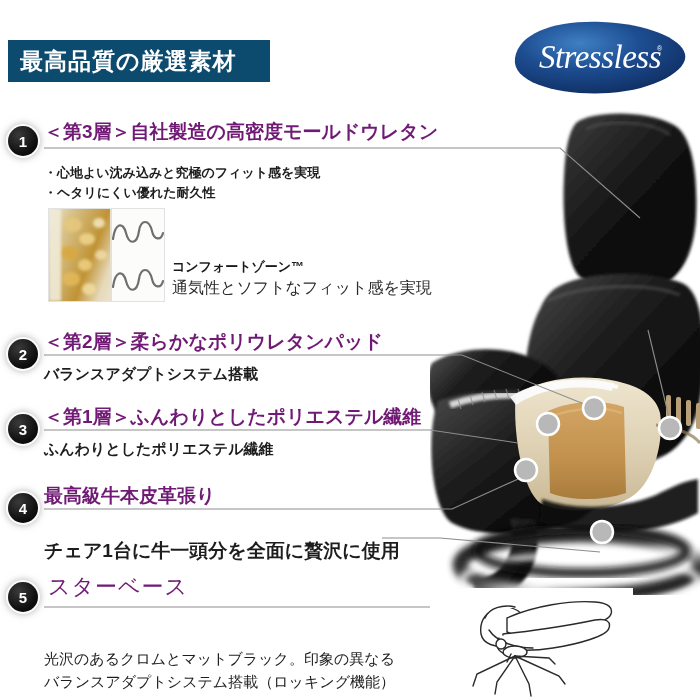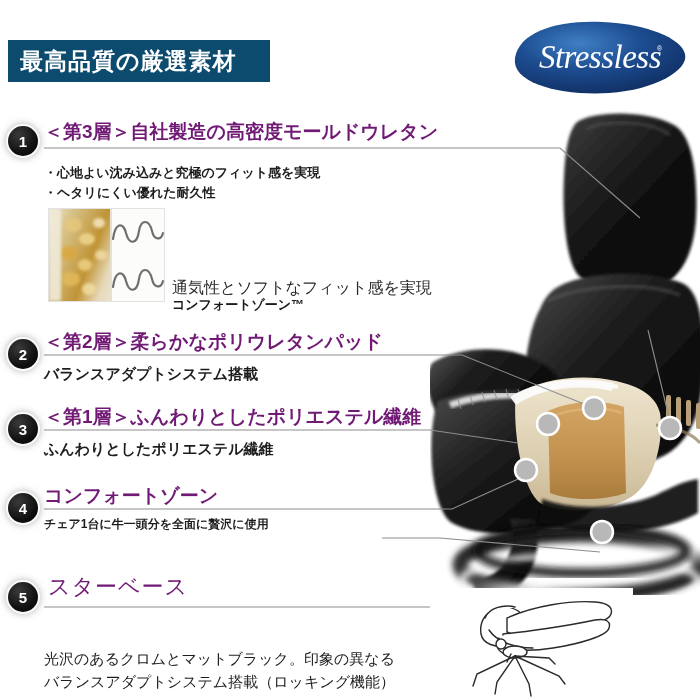--- a/index.html
+++ b/index.html
@@ -47,21 +47,21 @@
   }
   .fbody{position:absolute;color:#1d1d1d;white-space:nowrap;}
   .fbody div{line-height:1.55;}
 
   
   .cz-img{
     position:absolute;left:48px;top:208px;width:115px;height:92px;
     border:1px solid #e2e2e2;overflow:hidden;background:#fff;
   }
   .cz-img svg{display:block;}
-  .cz-title{position:absolute;left:172px;top:258px;font-size:13px;font-weight:700;color:#1a1a1a;white-space:nowrap;margin-top:38px;}
+  .cz-title{position:absolute;left:172px;top:258px;font-size:13px;font-weight:700;color:#1a1a1a;white-space:nowrap;}
   .cz-sub{position:absolute;left:172px;top:278px;font-size:16px;color:#2a2a2a;white-space:nowrap;}
 
   
   .basedraw{position:absolute;left:463px;top:588px;width:170px;height:112px;background:#fff;overflow:hidden;}
   .basedraw svg{display:block;}
 </style>
 </head>
 <body>
 
 <div id="stage">
@@ -296,23 +296,23 @@
   <div class="feat" style="left:8px;top:414px;">
     <div class="badge">3</div>
     <div class="ftitle" style="left:36px;top:-10px;font-size:19px;">＜第1層＞ふんわりとしたポリエステル繊維</div>
   </div>
   <div class="fbody" style="left:44px;top:437px;font-size:15px;font-weight:700;">
     <div>ふんわりとしたポリエステル繊維</div>
   </div>
 
   <div class="feat" style="left:8px;top:493px;">
     <div class="badge">4</div>
-    <div class="ftitle" style="left:36px;top:-10px;font-size:19px;">コンフォートゾーン</div>
-  </div>
-  <div class="fbody" style="left:44px;top:515px;font-size:12px;font-weight:700;">
+    <div class="ftitle" style="left:36px;top:-10px;font-size:19px;">最高級牛本皮革張り</div>
+  </div>
+  <div class="fbody" style="left:44px;top:536px;font-size:19px;font-weight:700;">
     <div>チェア1台に牛一頭分を全面に贅沢に使用</div>
   </div>
 
   <div class="feat" style="left:8px;top:582px;">
     <div class="badge">5</div>
     <div class="ftitle" style="left:40px;top:-10px;font-size:22px;font-weight:400;letter-spacing:1px;">スターベース</div>
   </div>
   <div class="fbody" style="left:44px;top:615px;font-size:15px;font-weight:400;margin-top:32px;">
     <div>光沢のあるクロムとマットブラック。印象の異なる</div>
     <div>バランスアダプトシステム搭載（ロッキング機能）</div>

